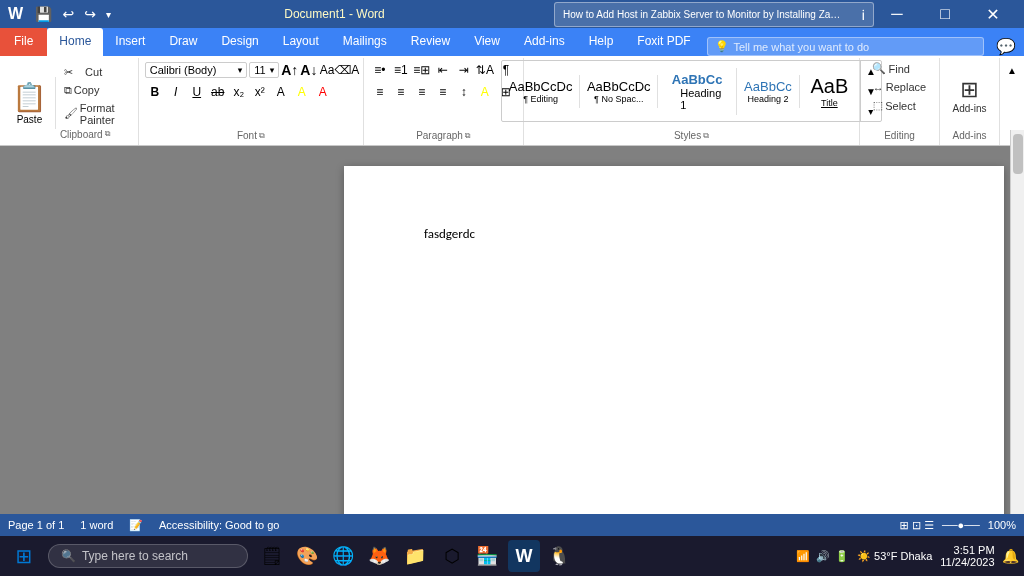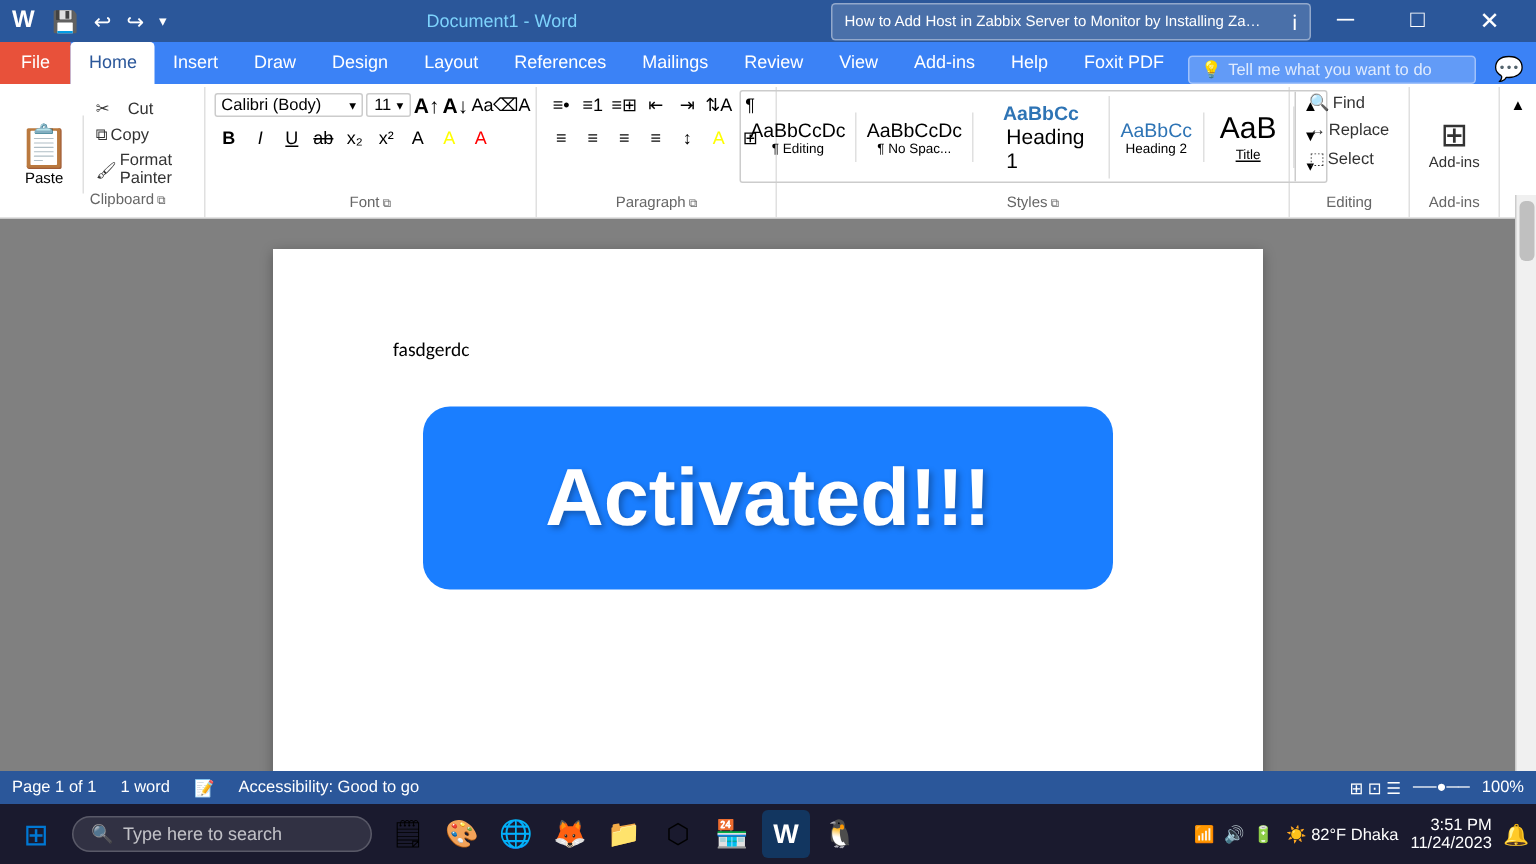--- a/index.html
+++ b/index.html
@@ -9,21 +9,21 @@
     .title-bar {
       height: 28px;
       background: #2b579a;
       display: flex;
       align-items: center;
       justify-content: space-between;
       padding: 0 8px;
       color: white;
     }
     .title-bar-left { display: flex; align-items: center; gap: 4px; }
-    .title-bar-center { flex: 1; text-align: center; font-size: 12px; color: #7dd3fc; }
+    .title-bar-center { flex: 1; text-align: center; font-size: 12px; color: #fef9c3; }
     .title-bar-right { display: flex; align-items: center; gap: 2px; }
     .title-bar-btn { width: 46px; height: 28px; display: flex; align-items: center; justify-content: center; font-size: 16px; cursor: pointer; }
 
     .quick-access { display: flex; align-items: center; gap: 2px; }
     .qa-btn { color: white; font-size: 14px; padding: 2px 4px; cursor: pointer; }
 
     
     .title-search {
       background: rgba(255,255,255,0.15);
       border: 1px solid rgba(255,255,255,0.4);
@@ -348,21 +348,20 @@
     </div>
   </div>
 
   <div class="ribbon-tabs">
     <div class="ribbon-tab file">File</div>
     <div class="ribbon-tab active">Home</div>
     <div class="ribbon-tab">Insert</div>
     <div class="ribbon-tab">Draw</div>
     <div class="ribbon-tab">Design</div>
     <div class="ribbon-tab">Layout</div>
-    <div class="ribbon-tab">References</div>
     <div class="ribbon-tab">Mailings</div>
     <div class="ribbon-tab">Review</div>
     <div class="ribbon-tab">View</div>
     <div class="ribbon-tab">Add-ins</div>
     <div class="ribbon-tab">Help</div>
     <div class="ribbon-tab">Foxit PDF</div>
     <div class="tell-me-bar">
       <span>💡</span>
       <span style="color:rgba(255,255,255,0.8);font-size:11px;">Tell me what you want to do</span>
     </div>
@@ -462,21 +461,21 @@
         <div class="style-item">
           <span style="font-size:13px;color:#000;">AaBbCcDc</span>
           <span style="font-size:9px;">¶ Editing</span>
         </div>
         <div class="style-item">
           <span style="font-size:13px;color:#000;">AaBbCcDc</span>
           <span style="font-size:9px;">¶ No Spac...</span>
         </div>
         <div class="style-item">
           <span style="font-size:13px;color:#2e74b5;font-weight:bold;">AaBbCc</span>
-          <span style="font-size:14px;margin-left:14px;">Heading 1</span>
+          <span style="font-size:11px;margin-left:14px;">Heading 1</span>
         </div>
         <div class="style-item">
           <span style="font-size:13px;color:#2e74b5;">AaBbCc</span>
           <span style="font-size:9px;">Heading 2</span>
         </div>
         <div class="style-item">
           <span style="font-size:20px;color:#000;">AaB</span>
           <span style="font-size:9px;text-decoration:underline;">Title</span>
         </div>
         <div style="display:flex;flex-direction:column;justify-content:center;border-left:1px solid #ccc;">
@@ -523,26 +522,23 @@
       </div>
     </div>
 
     <div style="display:flex;align-items:flex-start;padding:2px;">
       <div class="fmt-btn" style="font-size:10px;">▲</div>
     </div>
   </div>
 
   <div class="content-area">
 
-    <div style="flex:1;background:#808080;display:flex;justify-content:center;padding:20px;overflow:hidden;">
+    <div style="flex:1;background:#808080;display:flex;justify-content:flex-end;padding:20px;overflow:hidden;">
       <div class="document-page">
         <div class="doc-text">fasdgerdc</div>
-        <div class="activated-banner">
-          <span class="activated-text">Activated!!!</span>
-        </div>
       </div>
     </div>
 
     <div class="scroll-track">
       <div class="scroll-thumb"></div>
     </div>
   </div>
 
   <div class="status-bar">
     <span>Page 1 of 1</span>
@@ -576,21 +572,21 @@
       <div class="taskbar-icon">🐧</div>
     </div>
     <div class="taskbar-right">
       <div class="sys-tray">
         <span>📶</span>
         <span>🔊</span>
         <span>🔋</span>
       </div>
       <span>
         <span>☀️</span>
-        <span>82°F Dhaka</span>
+        <span>53°F Dhaka</span>
       </span>
       <div class="time-display">
         <div>3:51 PM</div>
         <div>11/24/2023</div>
       </div>
       <span style="font-size:14px;">🔔</span>
     </div>
   </div>
 
 </div>

